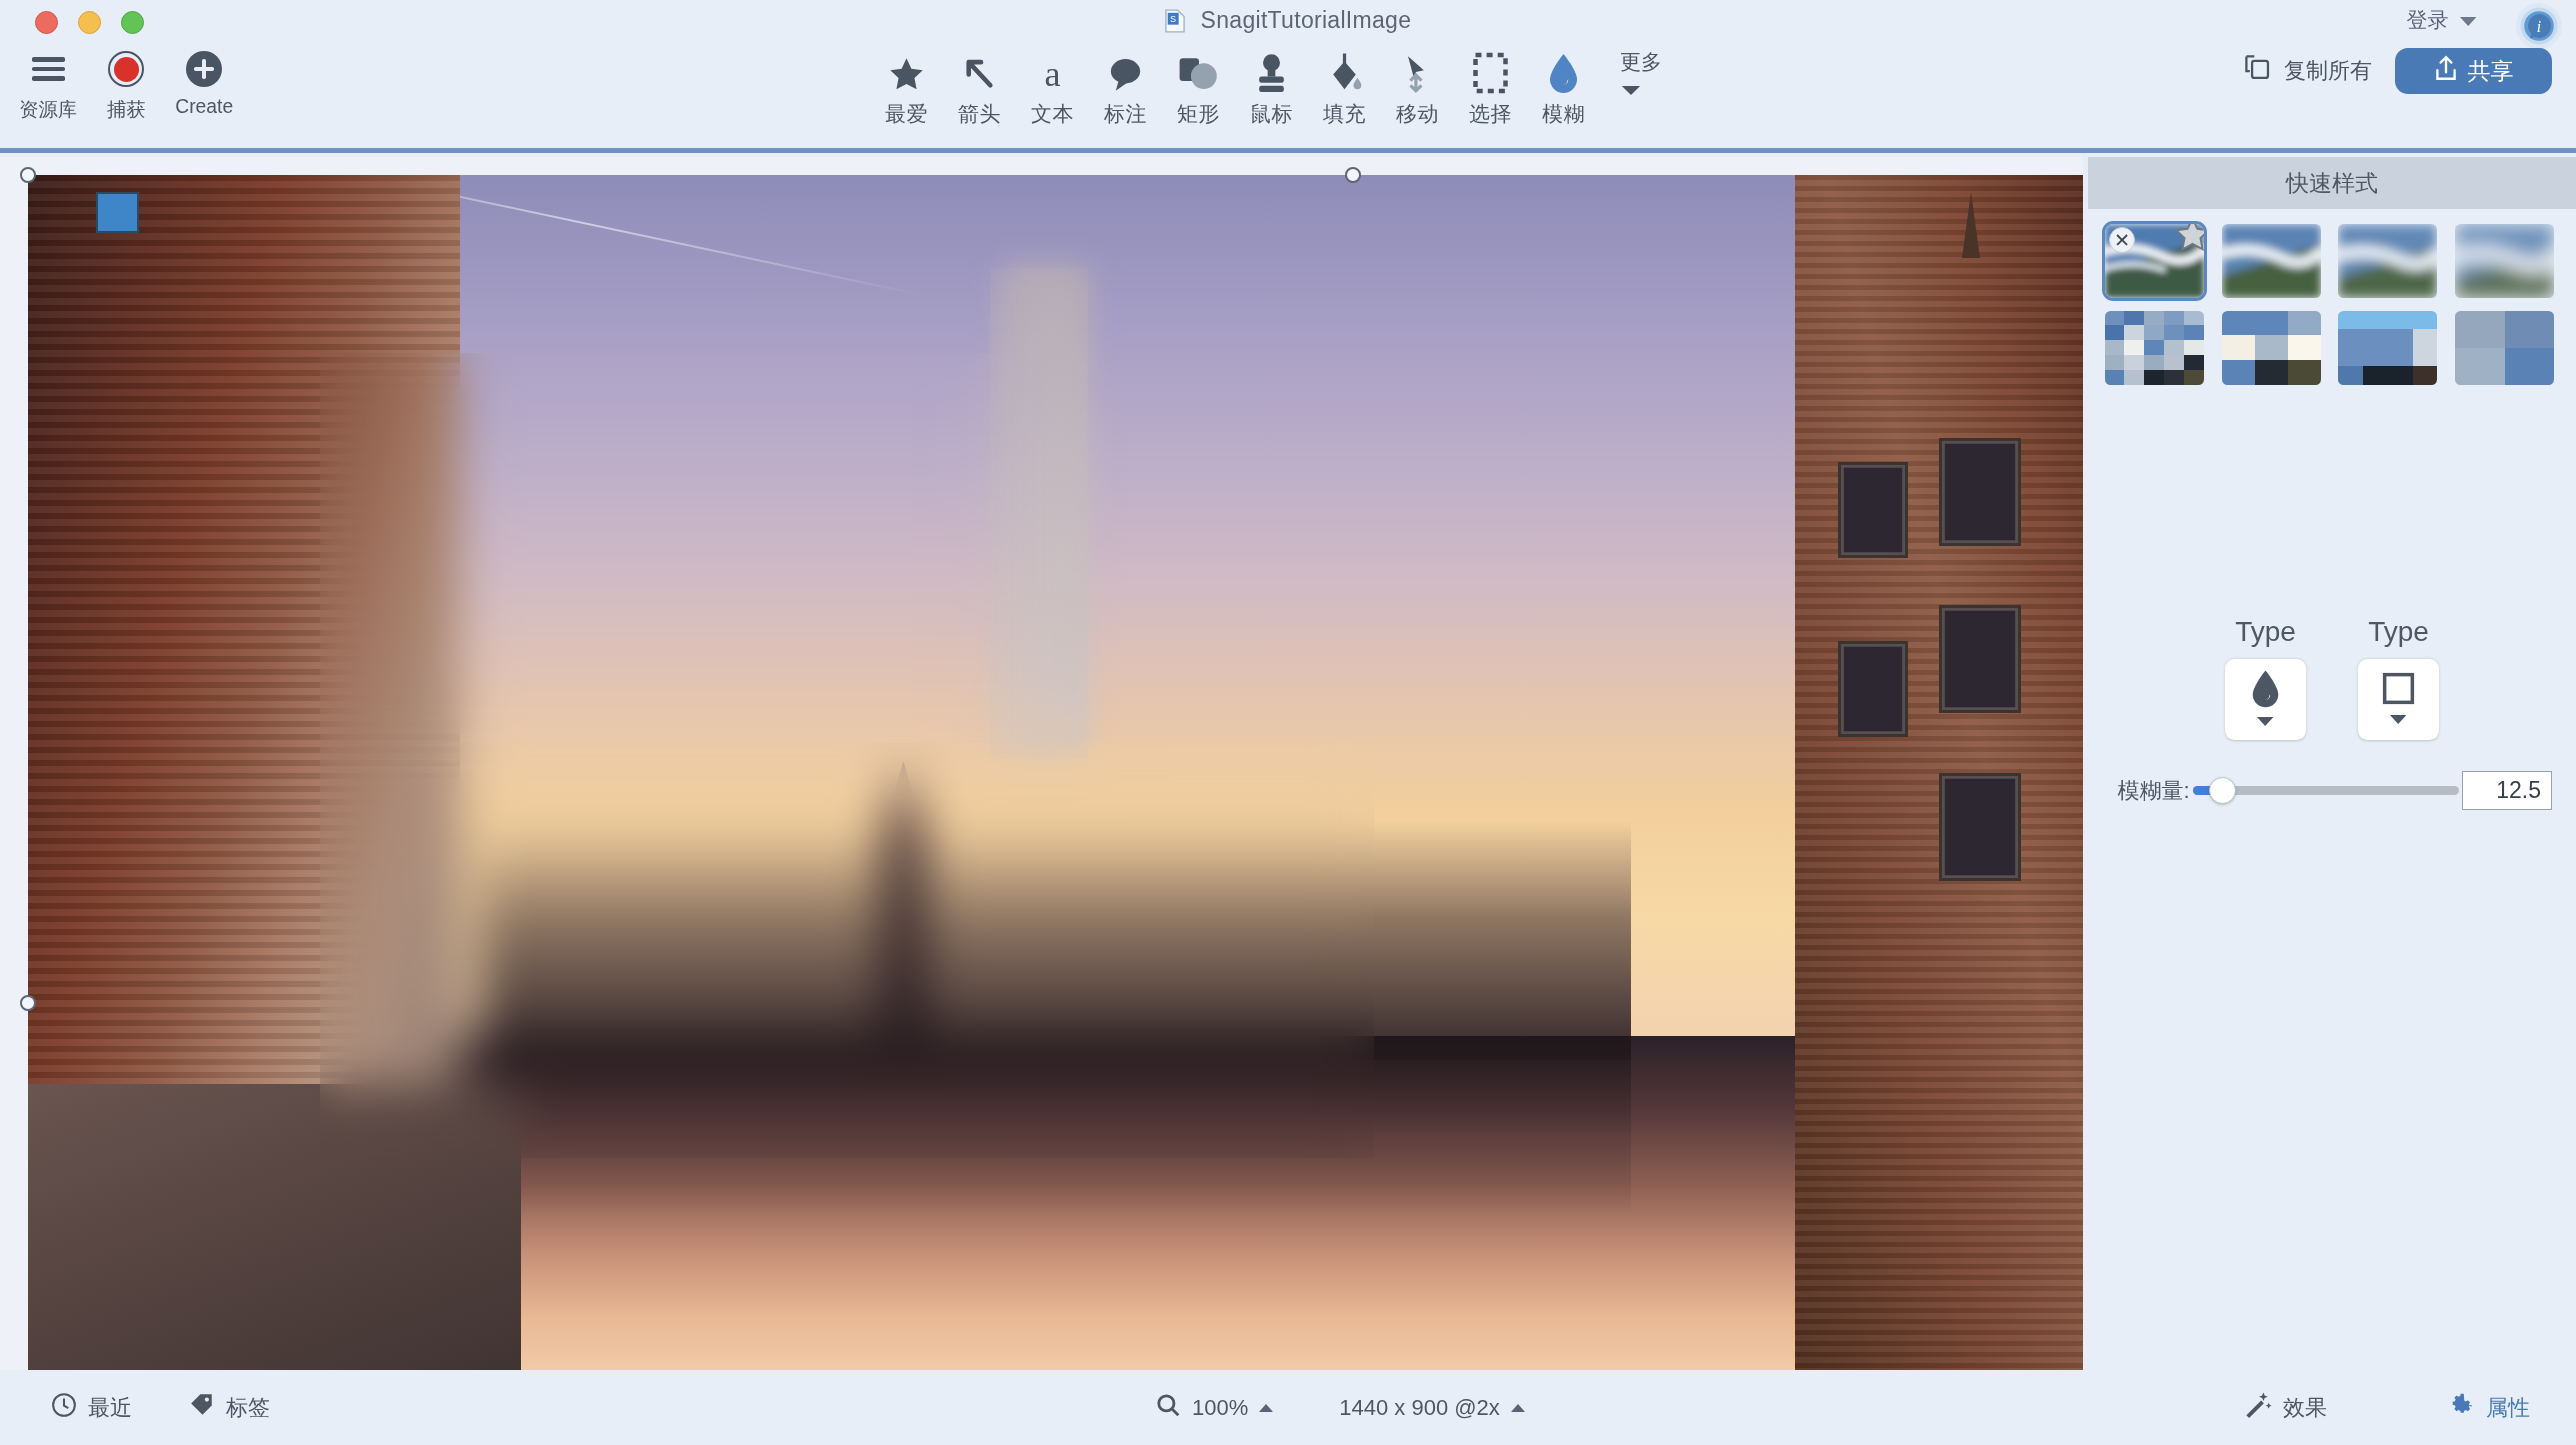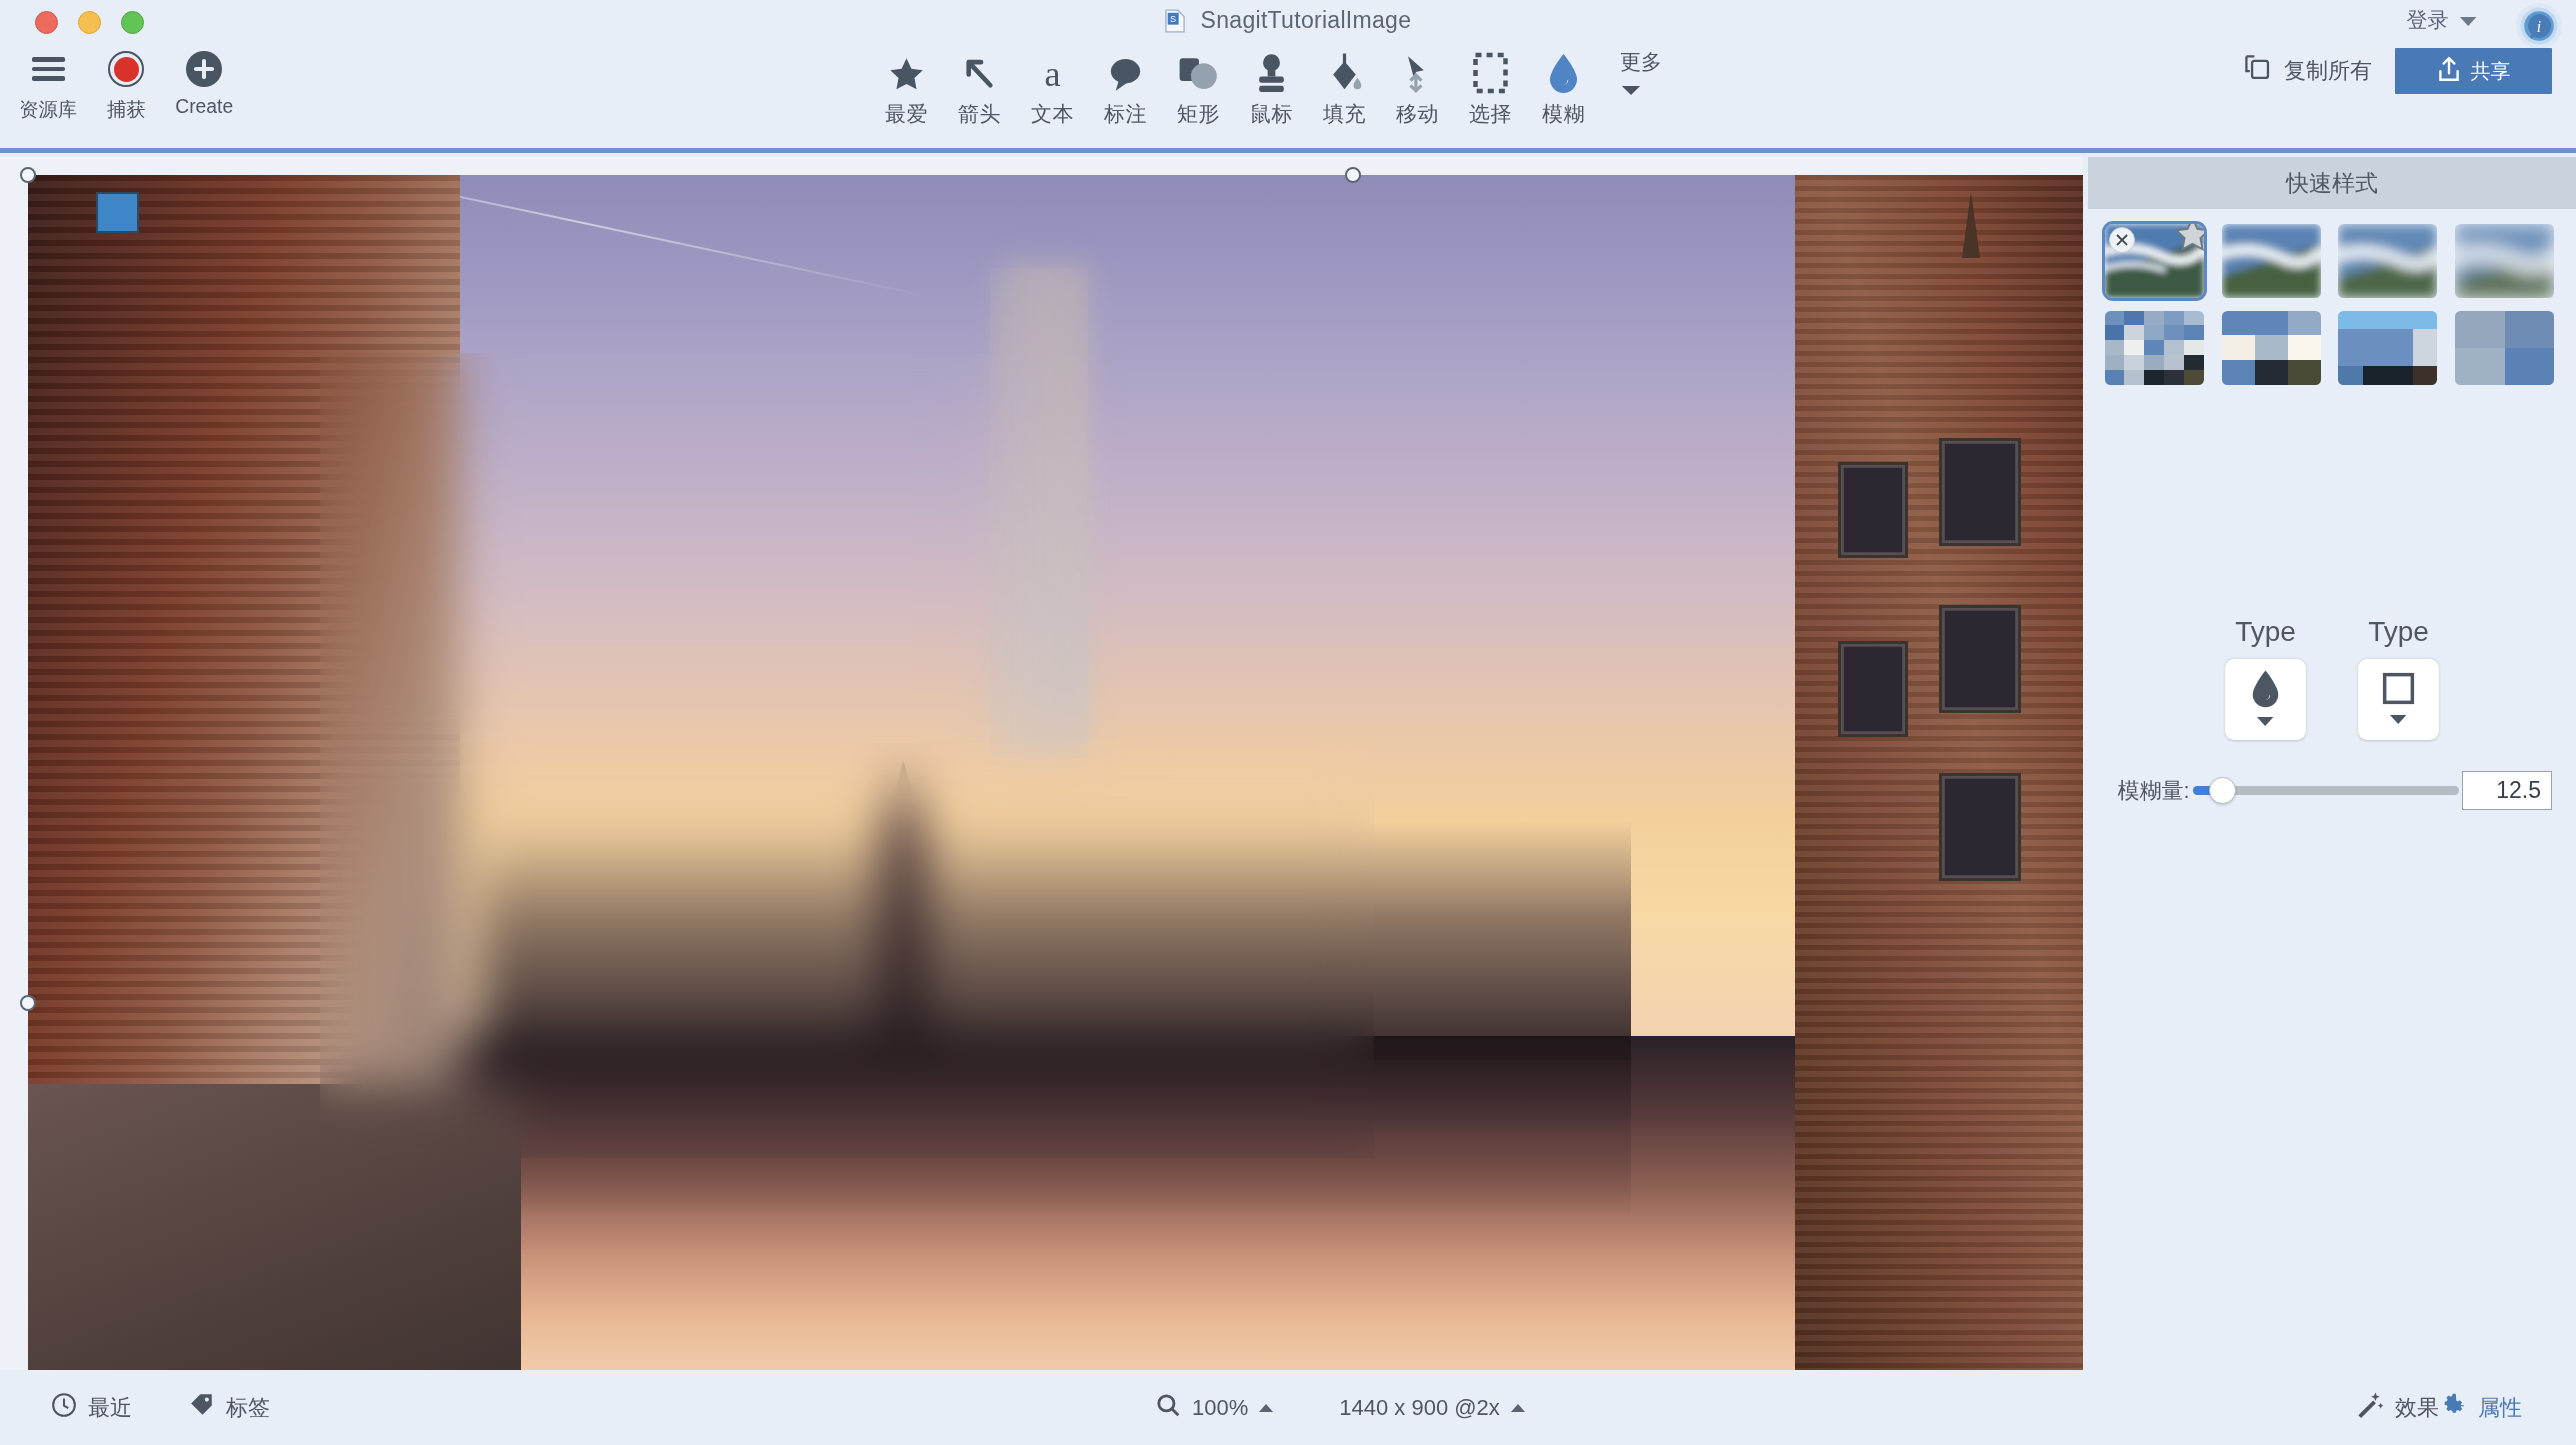--- a/index.html
+++ b/index.html
@@ -48,22 +48,22 @@
   .ctool .lbl { font-size:21px; color:#4c5763; margin-top:6.4px; letter-spacing:0.5px; }
   .more-tool { width:101px; text-align:left; margin-left:20px; padding-top:5.5px;font-family:Liberation Mono, monospace; }
   .more-tool .lbl { font-size:21px; color:#4c5763; }
   .more-tool .chev { margin-top:8.3px; }
 
   
   .signin { position:absolute; right:99px; top:6.4px; font-size:21px; color:#56627a; display:flex; align-items:center; gap:10px; }
   .info-badge { position:absolute; right:13px; top:1.8px; width:48px; height:48px; }
 
   .copyall { position:absolute; right:204px; top:53px; display:flex; align-items:center; gap:12px; font-size:22px; color:#4c5763; }
-  .sharebtn { position:absolute; right:24px; top:48px; width:157px; height:46px; background:#4a7ab5; border-radius:1px;
-    display:flex; align-items:center; justify-content:center; gap:10px; color:#fff; font-size:20px; }
+  .sharebtn { position:absolute; right:24px; top:48px; width:157px; height:46px; background:#4a7ab5; border-radius:13px;
+    display:flex; align-items:center; justify-content:center; gap:10px; color:#fff; font-size:23px; }
 
   
   .canvas-wrap { position:absolute; left:0; top:157px; width:2083px; height:1213px; background:#eef2f8; }
   .canvas { position:absolute; left:28px; top:17.5px; width:2055px; height:1197px; overflow:hidden;
     background:#8e8bb7; }
   .photo { position:absolute; inset:0; }
 
   
   .sky { position:absolute; left:0; top:0; width:100%; height:72%;
     background:linear-gradient(180deg,#8e8cb8 0%, #a49dc4 16%, #bcaec9 33%, #d3bcc3 49%, #e6c6ae 62%, #f2cf9d 74%, #f7d9a6 86%, #f3d3b0 100%); }
@@ -140,21 +140,21 @@
     background:#fff; border:0.9px solid #b9c0c9; box-shadow:0 0.9px 2.8px rgba(0,0,0,.2); }
   .numbox { width:90px; height:39px; background:#fff; border:0.9px solid #9aa3ad; display:flex; align-items:center;
     justify-content:flex-end; padding-right:10px; font-size:23px; color:#36404a; }
 
   
   .statusbar { position:absolute; left:0; bottom:0; width:2576px; height:75px; background:#e8eef7;
     display:flex; align-items:center;border-radius:6px; }
   .sb-item { display:flex; align-items:center; gap:11px; font-size:22px; color:#4c5763; }
   .sb-left { position:absolute; left:51px; display:flex; gap:57px; }
   .sb-center { position:absolute; left:1155px; display:flex; gap:66px; align-items:center; }
-  .sb-right { position:absolute; right:54px; display:flex; align-items:center; }
+  .sb-right { position:absolute; right:46px; display:flex; gap:120px; align-items:center; }
   .caret-up { width:0;height:0;border-left:7.4px solid transparent;border-right:7.4px solid transparent;border-bottom:8.3px solid #5a6573; }
   .accent-blue { color:#4a7ab5; }
 </style>
 </head>
 <body>
 
 <div id="app">
 
   <div class="topbar">
 

